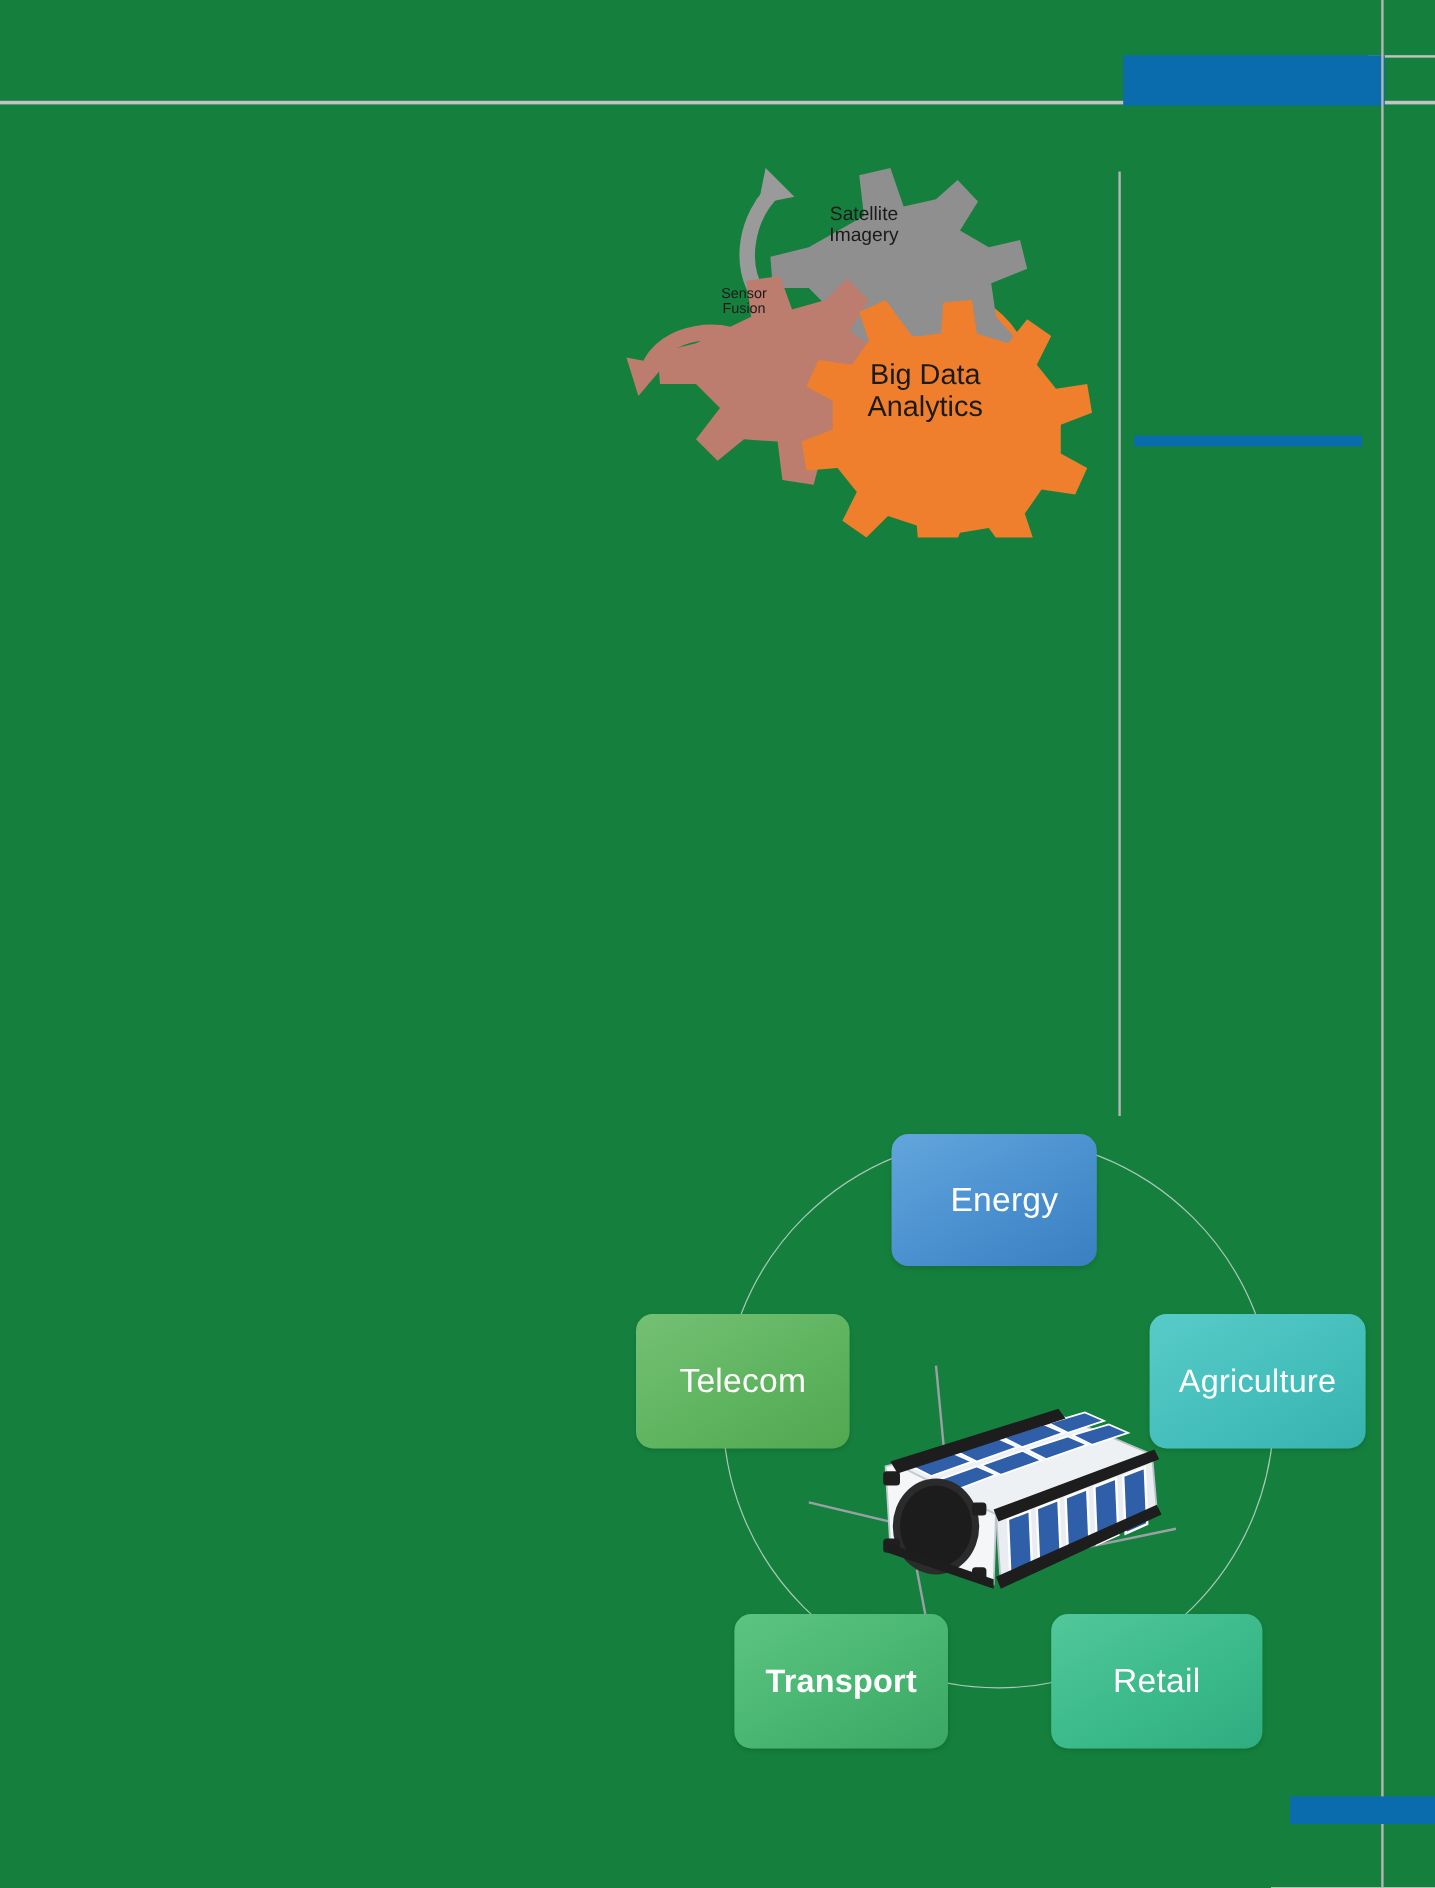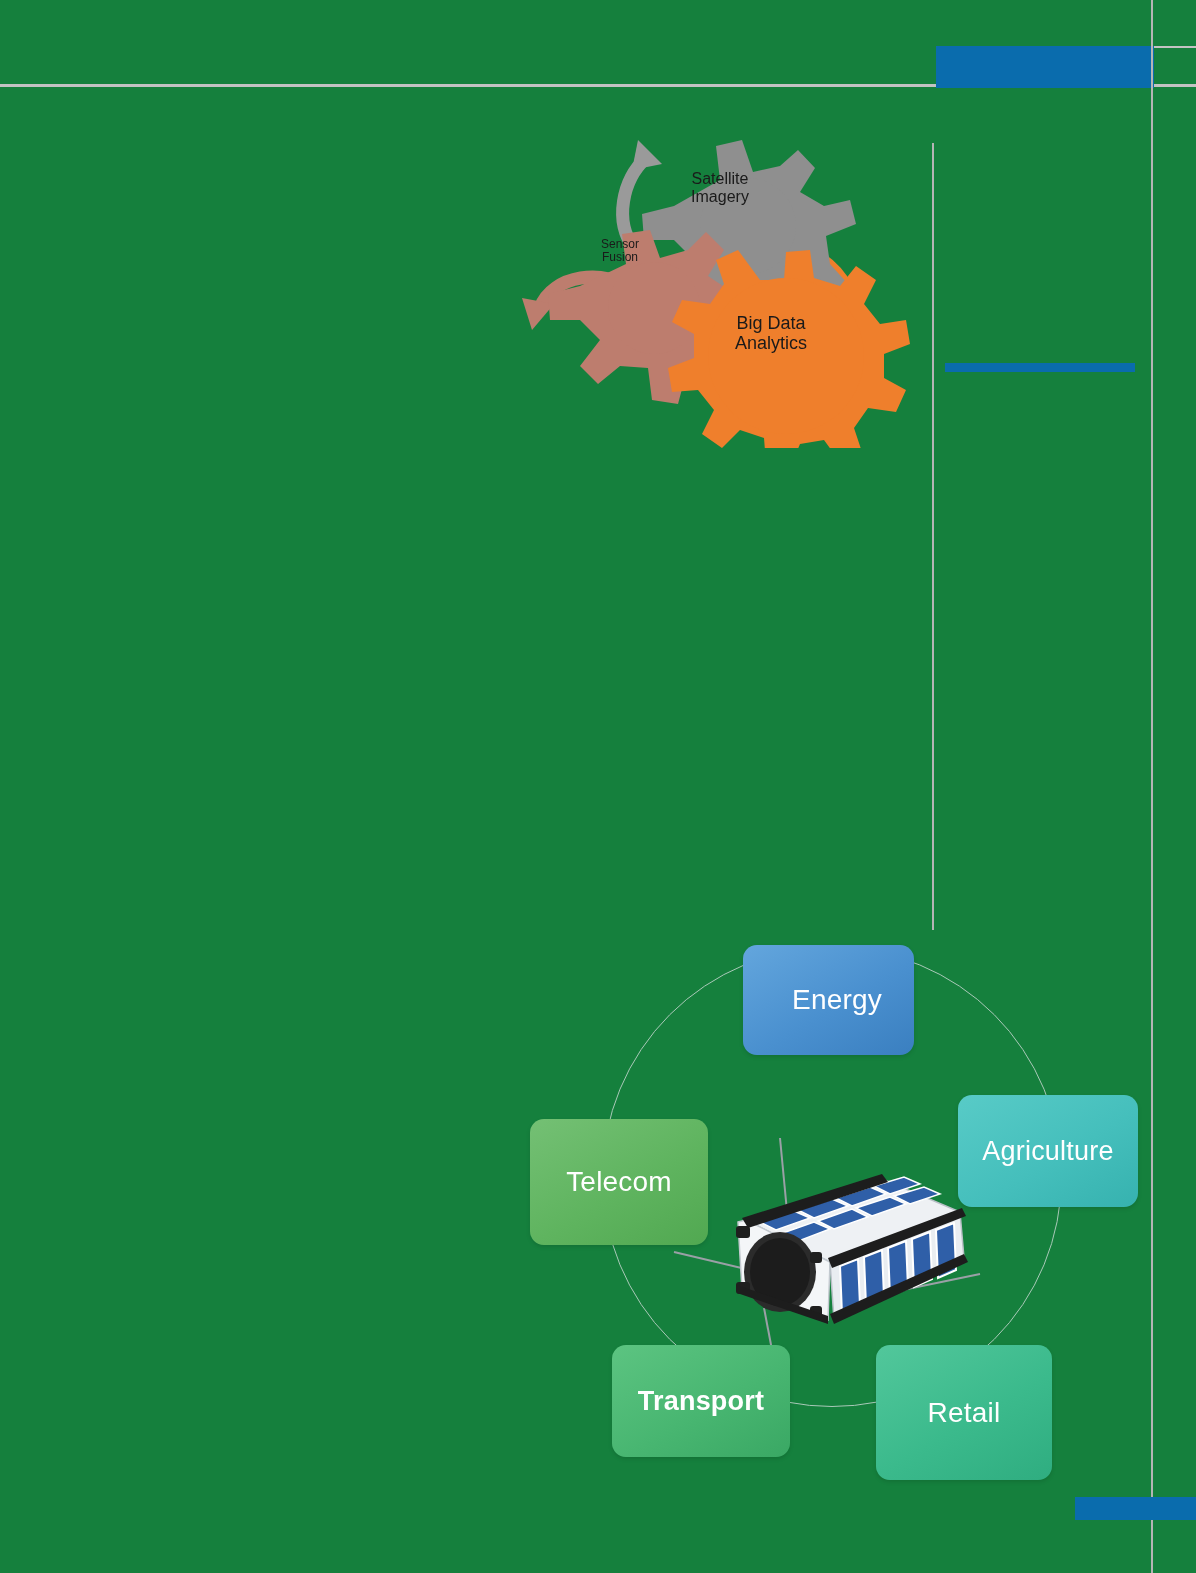--- a/index.html
+++ b/index.html
@@ -64,22 +64,22 @@
   }
   #label-satellite {
     left: 148px; top: 52px; width: 124px;
     font-size: 16px;
   }
   #label-sensor {
     left: 52px; top: 120px; width: 116px;
     font-size: 12px;
   }
   #label-bigdata {
-    left: 182px; top: 195px; width: 158px;
-    font-size: 18px;
+    left: 182px; top: 182px; width: 158px;
+    font-size: 24px;
   }
 
   
   #sectors-figure {
     position: absolute;
     left: 520px;
     top: 925px;
     width: 640px;
     height: 560px;
   }
@@ -110,32 +110,31 @@
     left: 223px; top: 20px; width: 171px; height: 110px;
     background: linear-gradient(150deg, #63a6dd 0%, #4a90cf 55%, #3a7fc0 100%);
     padding-left: 17px;
   }
   #box-agriculture {
     left: 438px; top: 170px; width: 180px; height: 112px;
     background: linear-gradient(150deg, #58cbc7 0%, #45bfbc 55%, #36b2af 100%);
     font-size: 27px;
   }
   #box-telecom {
-    left: 10px; top: 170px; width: 178px; height: 126px;
+    left: 10px; top: 170px; width: 178px; height: 112px;
     background: linear-gradient(150deg, #74c074 0%, #5fb45f 55%, #51a851 100%);
-    margin-top: 24px;
   }
   #box-transport {
     left: 92px; top: 420px; width: 178px; height: 112px;
     background: linear-gradient(150deg, #5cc481 0%, #48b671 55%, #3aa864 100%);
     font-size: 27px;
     font-weight: bold;
   }
   #box-retail {
-    left: 356px; top: 420px; width: 176px; height: 135px;
+    left: 356px; top: 420px; width: 176px; height: 112px;
     background: linear-gradient(150deg, #52c79b 0%, #3bba8c 55%, #2fad80 100%);
   }
 
   
   #cubesat {
     position: absolute;
     left: 148px;
     top: 205px;
     width: 320px;
     height: 225px;

